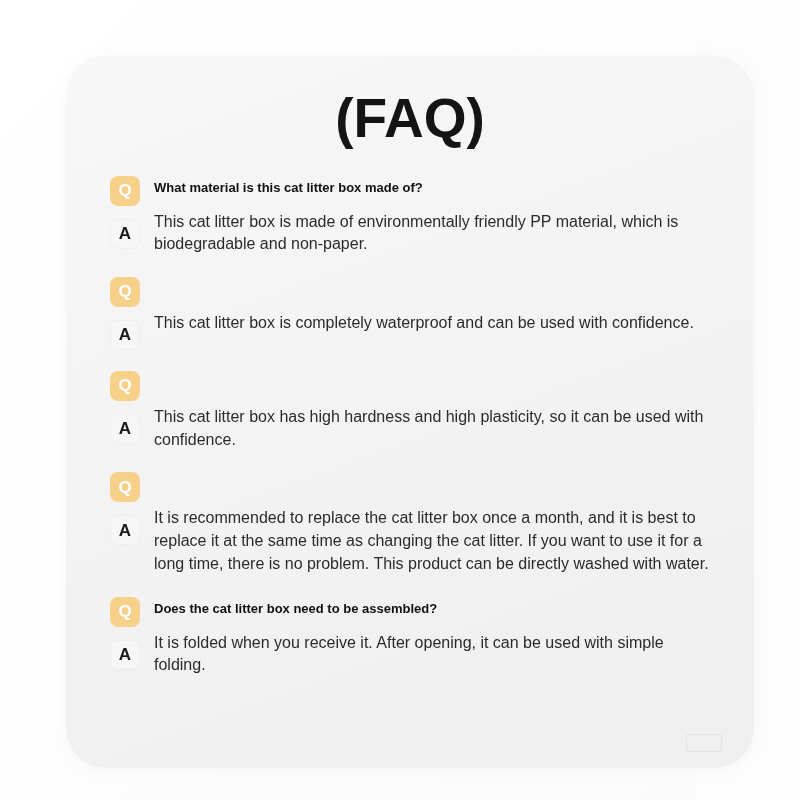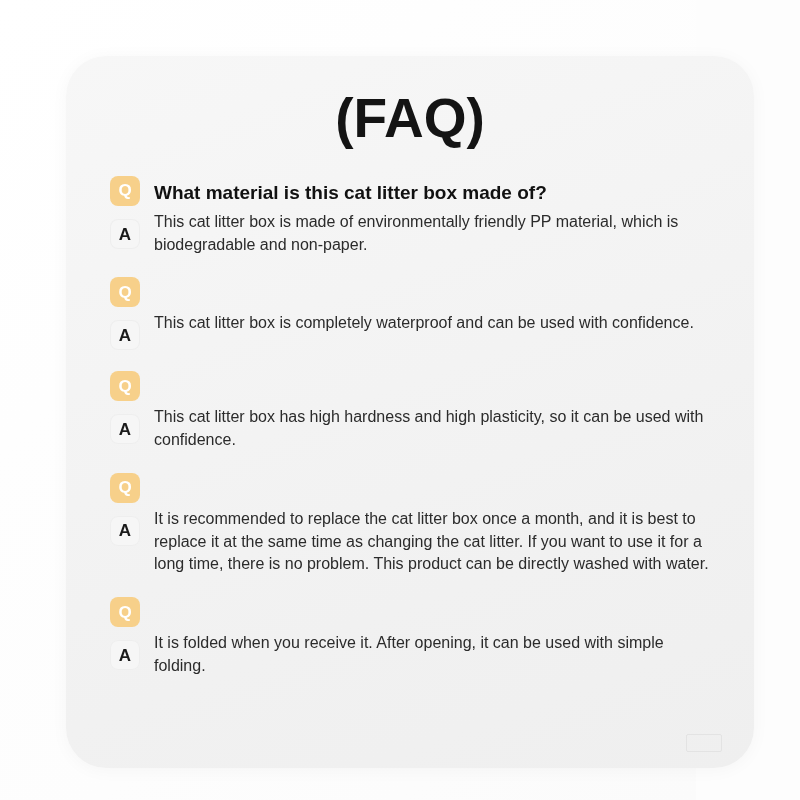--- a/index.html
+++ b/index.html
@@ -78,21 +78,21 @@
   .badge-q {
     background: #f7d08a;
     color: #ffffff;
   }
   .badge-a {
     background: #f6f6f6;
     color: #1a1a1a;
     box-shadow: inset 0 0 0 1px #eeeeee;
   }
   .q-text {
-    font-size: 19px;
+    font-size: 13px;
     font-weight: bold;
     color: #111111;
     line-height: 1.45;
     padding-top: 4px;
   }
   .a-row .badge {
     margin-top: 9px;
   }
   .a-text {
     font-size: 16px;
@@ -166,20 +166,21 @@
           </div>
           <div class="row a-row">
             <div class="badge badge-a">A</div>
             <div class="a-text">It is recommended to replace the cat litter box once a month, and it is best to replace it at the same time as changing the cat litter. If you want to use it for a long time, there is no problem. This product can be directly washed with water.</div>
           </div>
         </div>
 
         <div class="faq-item">
           <div class="row q-row">
             <div class="badge badge-q">Q</div>
+            <div class="q-text">Does the cat litter box need to be assembled?</div>
           </div>
           <div class="row a-row">
             <div class="badge badge-a">A</div>
             <div class="a-text">It is folded when you receive it. After opening, it can be used with simple folding.</div>
           </div>
         </div>
 
       </div>
     </div>
     <div class="watermark">

